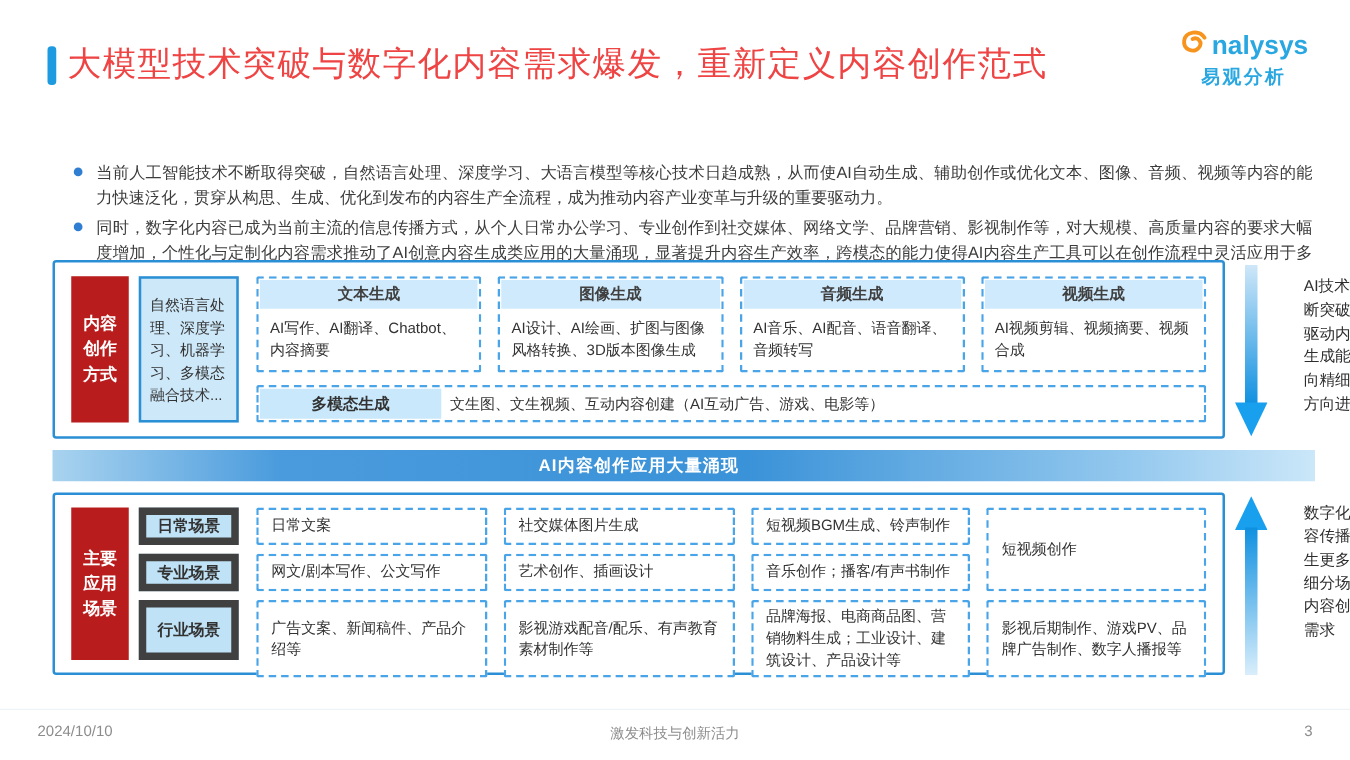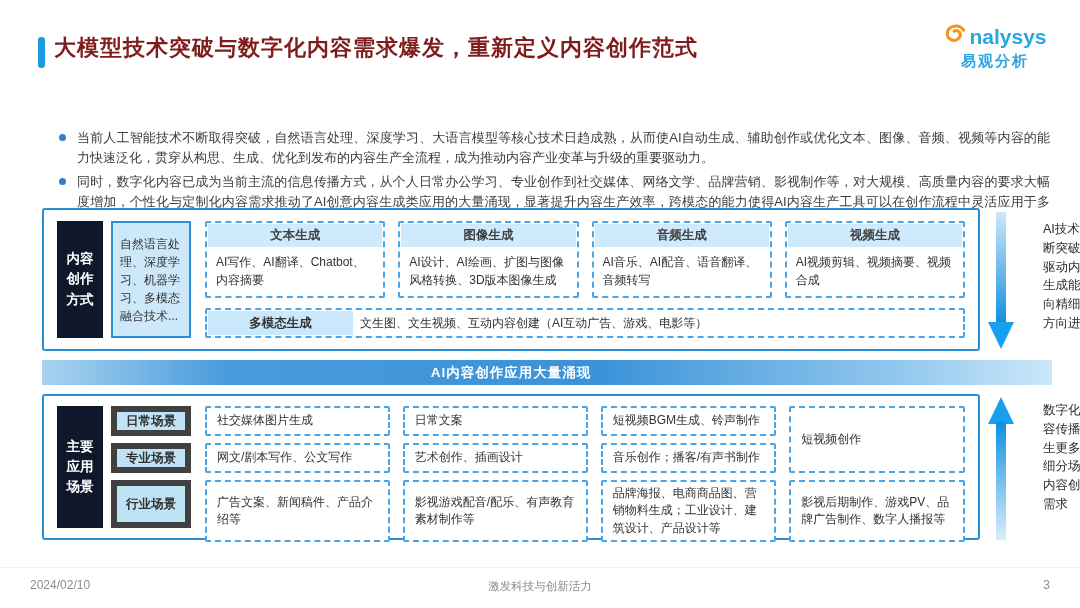--- a/index.html
+++ b/index.html
@@ -2,33 +2,33 @@
 <html><head>
 <meta charset="utf-8">
 <style>
   html,body { margin:0; padding:0; background:#ffffff; }
   .slide {
     position:relative; width:1080px; height:608px; overflow:hidden;
     background:#ffffff; font-family:"Liberation Sans", sans-serif; color:#333;
   }
   
   .accent-bar { position:absolute; left:38px; top:37px; width:7px; height:31px; background:#1e9be0; border-radius:3px; }
-  .page-title { position:absolute; left:54px; top:33px; font-size:22px; font-weight:bold; color:#7f1d1d; letter-spacing:1px; white-space:nowrap; }
+  .page-title { position:absolute; left:54px; top:33px; font-size:27px; font-weight:normal; color:#ef4444; letter-spacing:1px; white-space:nowrap; }
   .logo { position:absolute; right:30px; top:22px; width:110px; text-align:center; line-height:1; }
   .logo-top { display:flex; align-items:center; justify-content:center; }
   .logo-brand { font-size:21px; font-weight:bold; color:#29a7e1; letter-spacing:0px; margin-left:1px; }
   .logo-cn { margin-top:3px; font-size:15px; font-weight:bold; color:#29a7e1; letter-spacing:2px; }
   
   .intro { position:absolute; left:55px; top:102px; width:995px;margin-top:26px; }
   .bullet { position:relative; padding-left:22px; font-size:13px; line-height:1.55; color:#3c3c3c; margin-bottom:4px; text-align:justify; }
   .bullet .dot { position:absolute; left:4px; top:6px; width:7px; height:7px; border-radius:50%; background:#2f7ed2; }
   
   .panel { position:absolute; left:42px; width:938px; background:#fff; border:2px solid #2a8fd4; border-radius:3px; box-sizing:border-box; }
   .side-label {
-    width:46px; background:#0f172a; color:#fff; font-size:13.5px; font-weight:bold;
+    width:46px; background:#b91c1c; color:#fff; font-size:13.5px; font-weight:bold;
     display:flex; align-items:center; justify-content:center; text-align:center;
     line-height:1.5; flex:0 0 46px;
   }
   .side-label span { display:block; width:2em; }
   .solid-box { background:#cde8f9; border:2px solid #2a8fd4; box-sizing:border-box; }
   .dashed-box { border:2px dashed #49a4e8; background:#fff; box-sizing:border-box; border-radius:2px; }
   
   .panel-top { top:208px; height:143px; display:flex; padding:11px 13px; }
   .tech-box { flex:0 0 80px; margin-left:8px; font-size:12px; color:#333; display:flex; align-items:center; padding:4px 7px; line-height:1.5; }
   .gen-area { flex:1; margin-left:14px; display:flex; flex-direction:column; }
@@ -138,22 +138,22 @@
   <div class="panel panel-bottom">
     <div class="side-label">
       <span>主要应用场景</span>
     </div>
     <div class="scn-labels">
       <div class="scn-label r1">日常场景</div>
       <div class="scn-label r2">专业场景</div>
       <div class="scn-label r3">行业场景</div>
     </div>
     <div class="scn-grid">
+      <div class="dashed-box cell">日常文案</div>
       <div class="dashed-box cell">社交媒体图片生成</div>
-      <div class="dashed-box cell">日常文案</div>
       <div class="dashed-box cell">短视频BGM生成、铃声制作</div>
       <div class="dashed-box cell cell-merged">短视频创作</div>
       <div class="dashed-box cell">网文/剧本写作、公文写作</div>
       <div class="dashed-box cell">艺术创作、插画设计</div>
       <div class="dashed-box cell">音乐创作；播客/有声书制作</div>
       <div class="dashed-box cell">广告文案、新闻稿件、产品介绍等</div>
       <div class="dashed-box cell">影视游戏配音/配乐、有声教育素材制作等</div>
       <div class="dashed-box cell">品牌海报、电商商品图、营销物料生成；工业设计、建筑设计、产品设计等</div>
       <div class="dashed-box cell">影视后期制作、游戏PV、品牌广告制作、数字人播报等</div>
     </div>
@@ -185,18 +185,18 @@
           </linearGradient>
         </defs>
         <polygon points="13,0 0,27 26,27" fill="#18a0ef"></polygon>
         <rect x="8" y="25" width="10" height="118" fill="url(#gradUp)"></rect>
       </svg>
     </span>
     <div class="txt">数字化内容传播催生更多的细分场景内容创作需求</div>
   </div>
 
   <div class="footer">
-    <div class="footer-date">2024/02/10</div>
+    <div class="footer-date">2024/10/10</div>
     <div class="footer-center">激发科技与创新活力</div>
     <div class="footer-page">3</div>
   </div>
 
 </div>
 
 </body></html>

